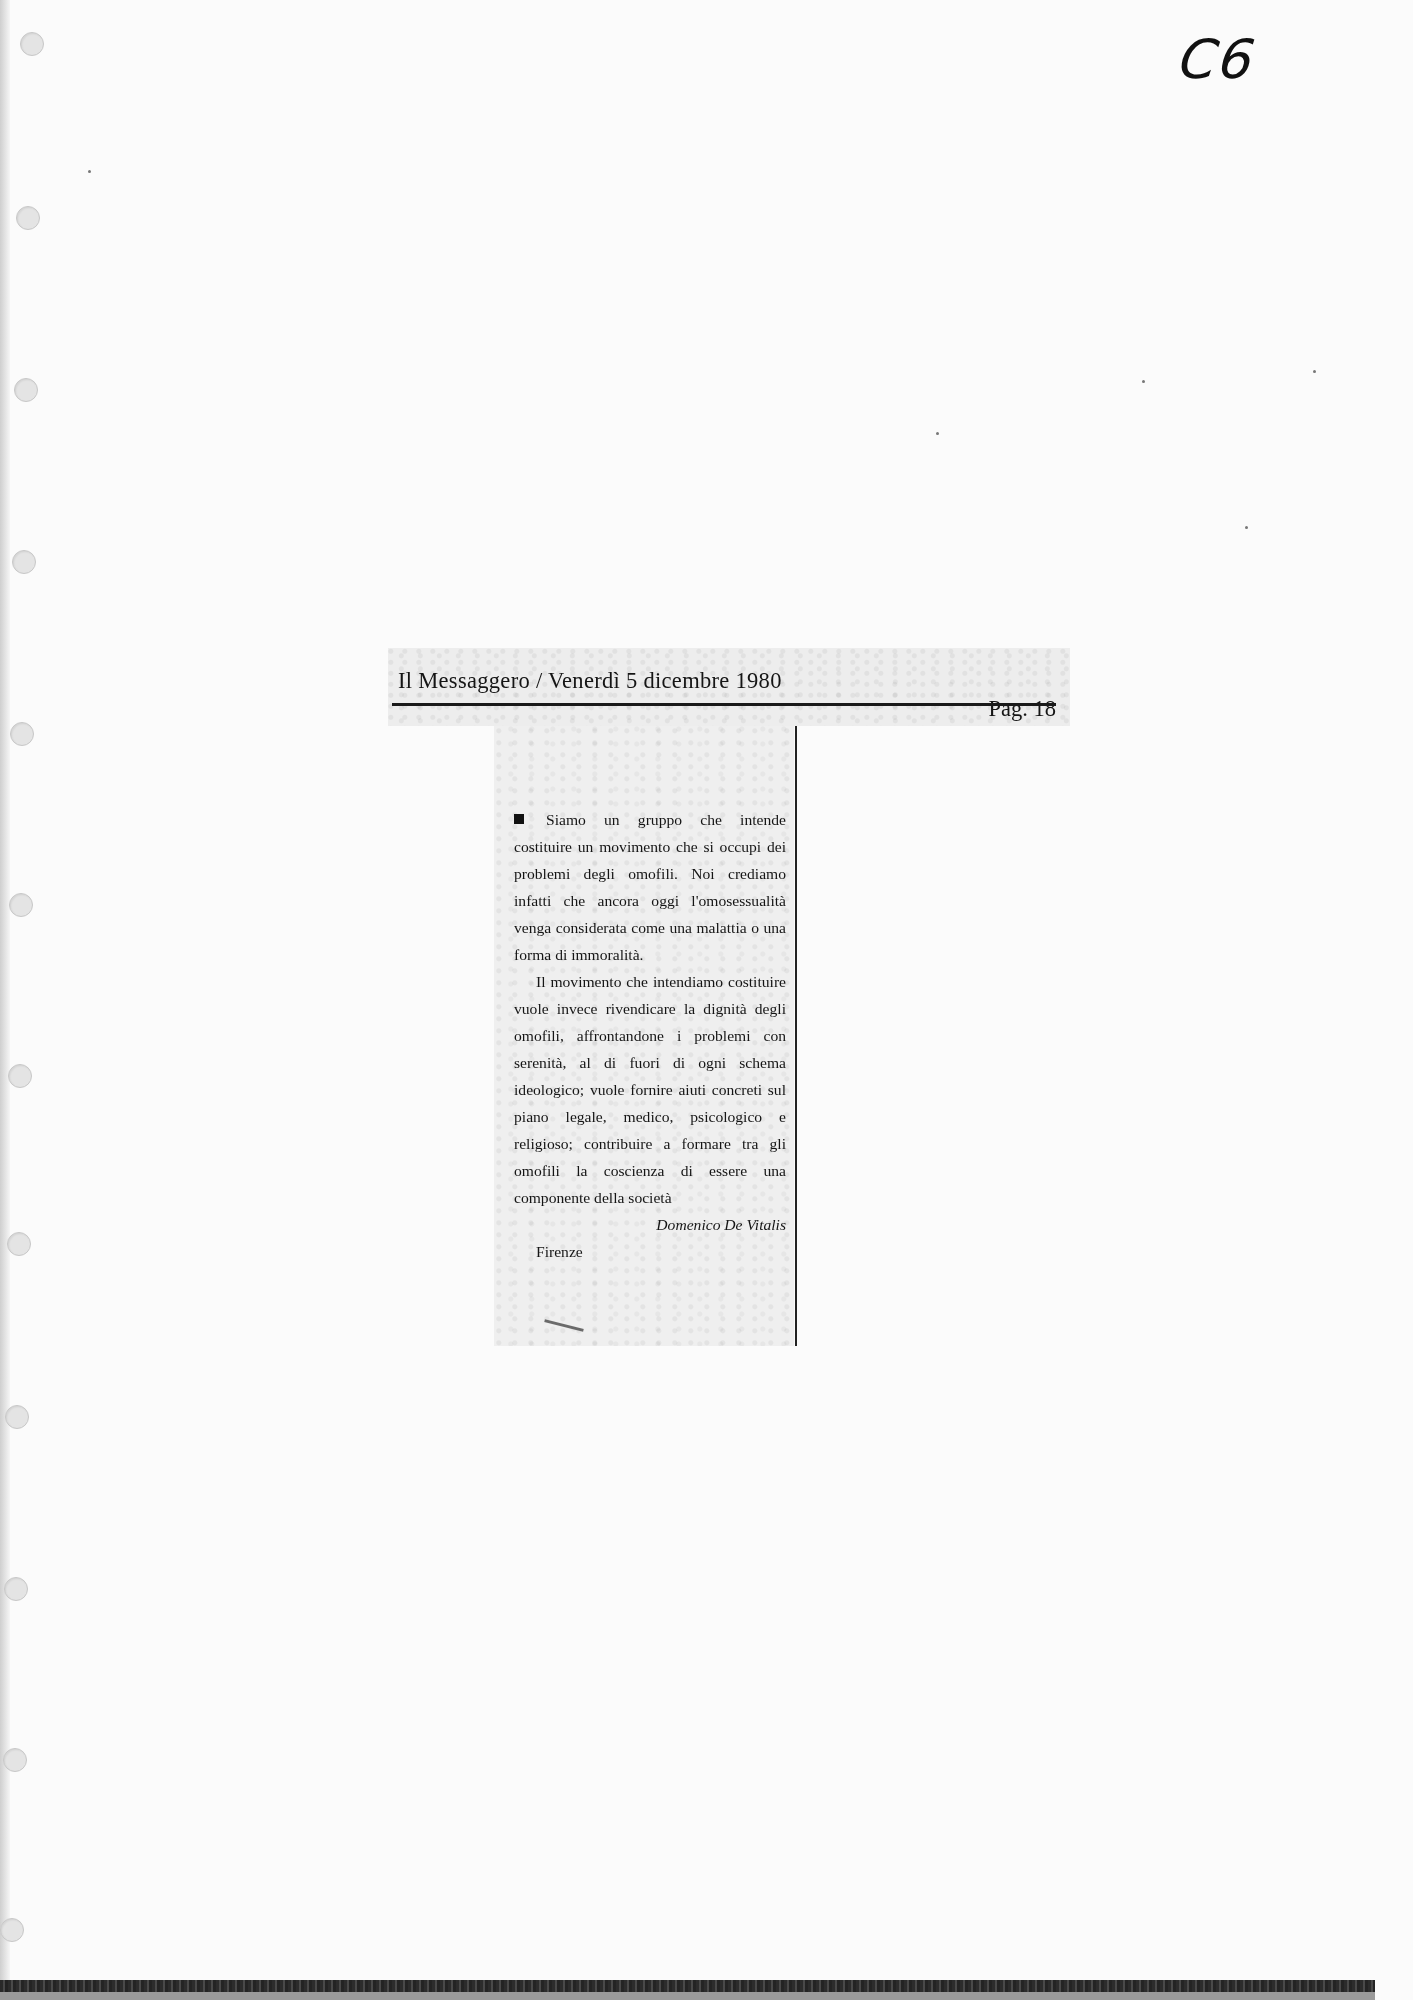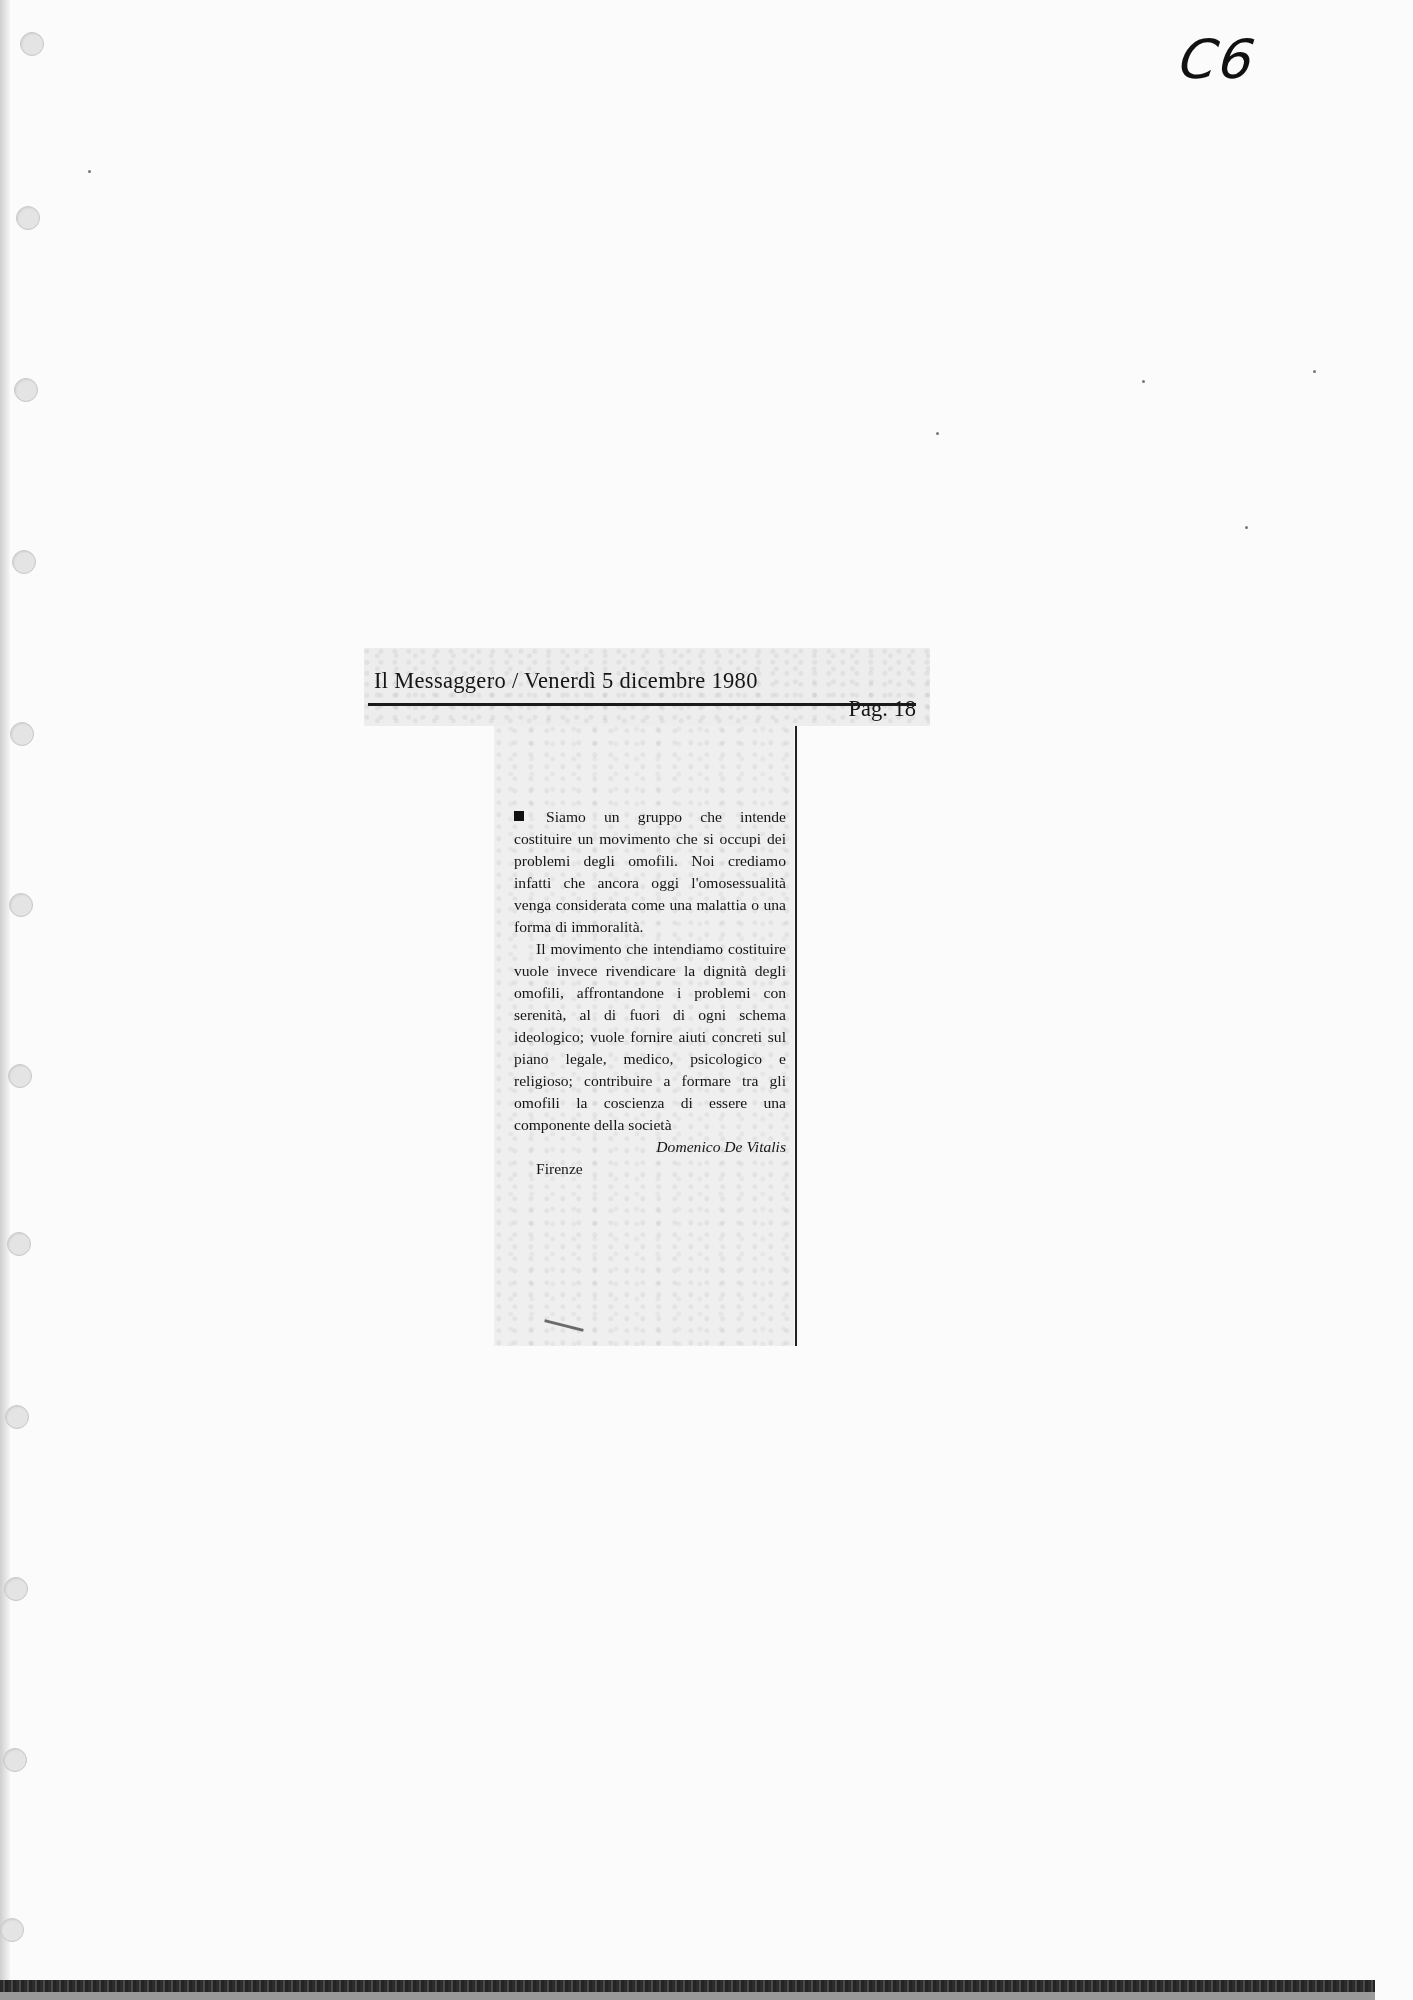--- a/index.html
+++ b/index.html
@@ -29,21 +29,21 @@
       background: repeating-linear-gradient(90deg, #1a1a1a 0 3px, #3a3a3a 3px 5px, #111 5px 8px);
       opacity: 0.92;
     }
     .bottom-edge-fade {
       position: absolute; left: 0; top: 1992px; width: 1375px; height: 8px;
       background: #9a9a9a;
     }
 
     
     .masthead {
-      position: absolute; left: 364px; top: 648px; width: 566px; height: 78px;
+      position: absolute; left: 388px; top: 648px; width: 682px; height: 78px;
       background:
         radial-gradient(circle at 20% 30%, rgba(0,0,0,0.05) 0 2px, transparent 3px),
         radial-gradient(circle at 70% 60%, rgba(0,0,0,0.05) 0 2px, transparent 3px),
         #ededed;
       background-size: 14px 11px, 19px 13px, auto;
     }
     .masthead-text {
       position: absolute; left: 10px; top: 20px; white-space: nowrap;
       font-size: 22.5px; color: #151515; letter-spacing: 0.3px;
     }
@@ -64,21 +64,21 @@
     }
     .article-rule {
       position: absolute; left: 795px; top: 726px; width: 2px; height: 620px; background: #222;
     }
     .headline {
       position: absolute; left: 10px; top: 8px; width: 280px;
       font-size: 31px; line-height: 34px; color: #0e0e0e; letter-spacing: -0.5px;
     }
     .body-text {
       position: absolute; left: 20px; top: 80px; width: 272px;
-      font-size: 15.6px; line-height: 22px; color: #151515;
+      font-size: 15.6px; line-height: 27px; color: #151515;
       text-align: justify;
     }
     .body-text p { margin: 0; text-indent: 22px; }
     .body-text p.first { text-indent: 0; }
     .bullet {
       display: inline-block; width: 10px; height: 10px; background: #111;
       margin-right: 22px; vertical-align: 1px;
     }
     .signature {
       text-align: right; font-style: italic; text-indent: 0; margin: 0;

